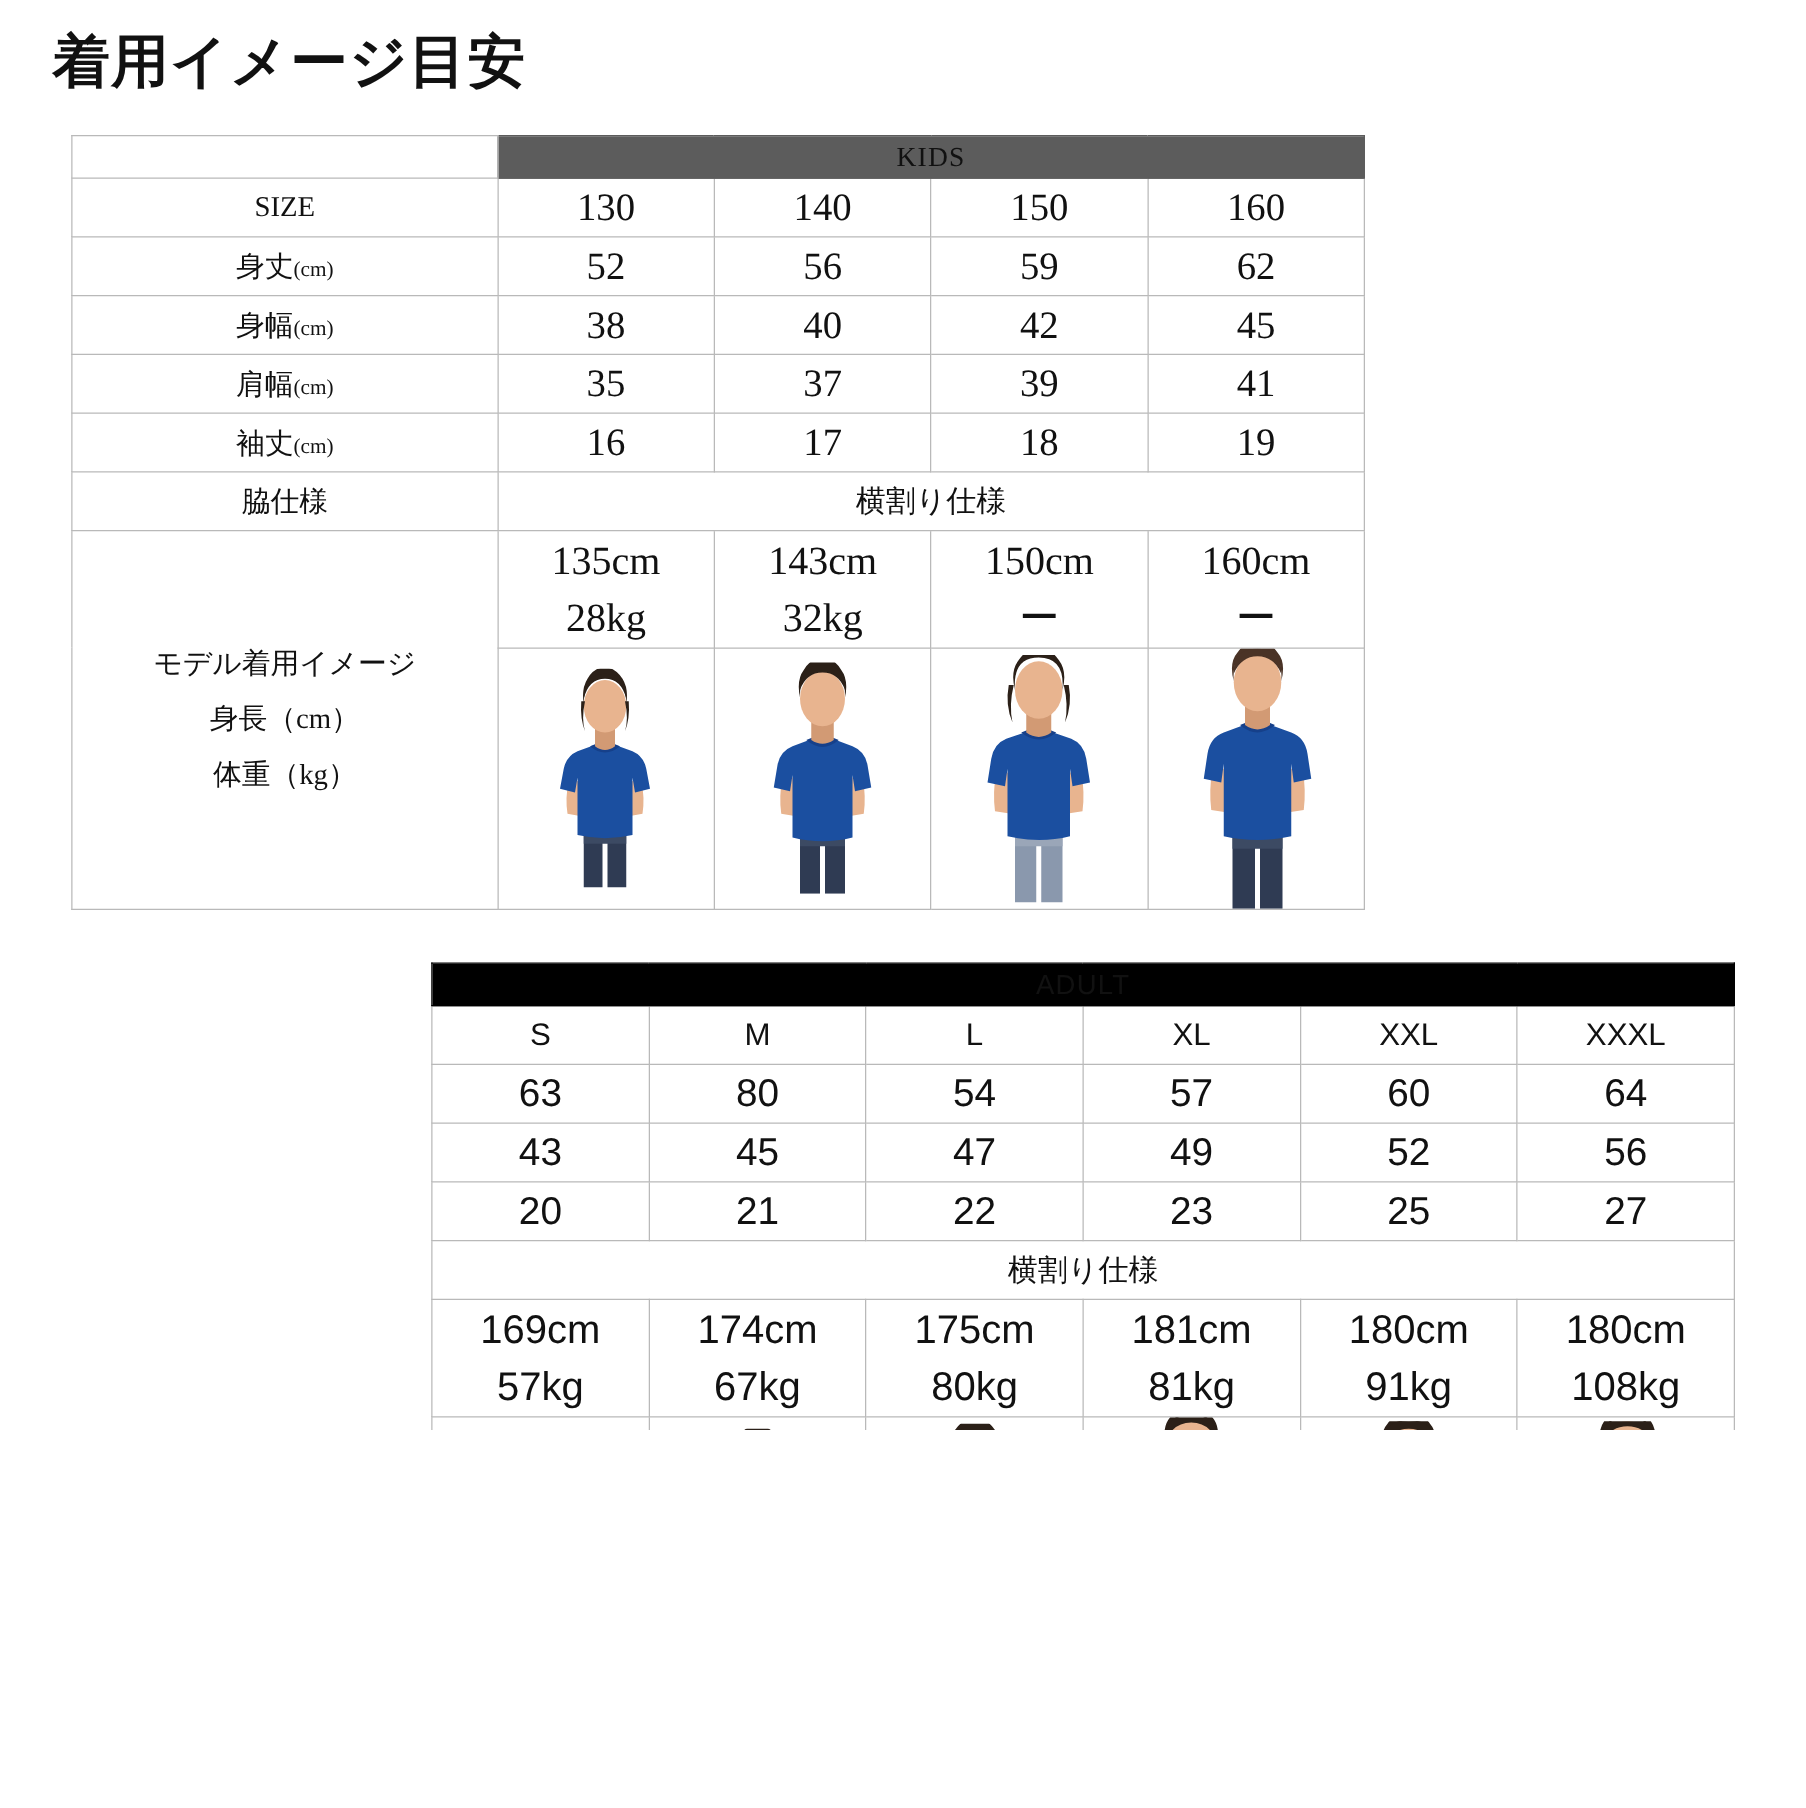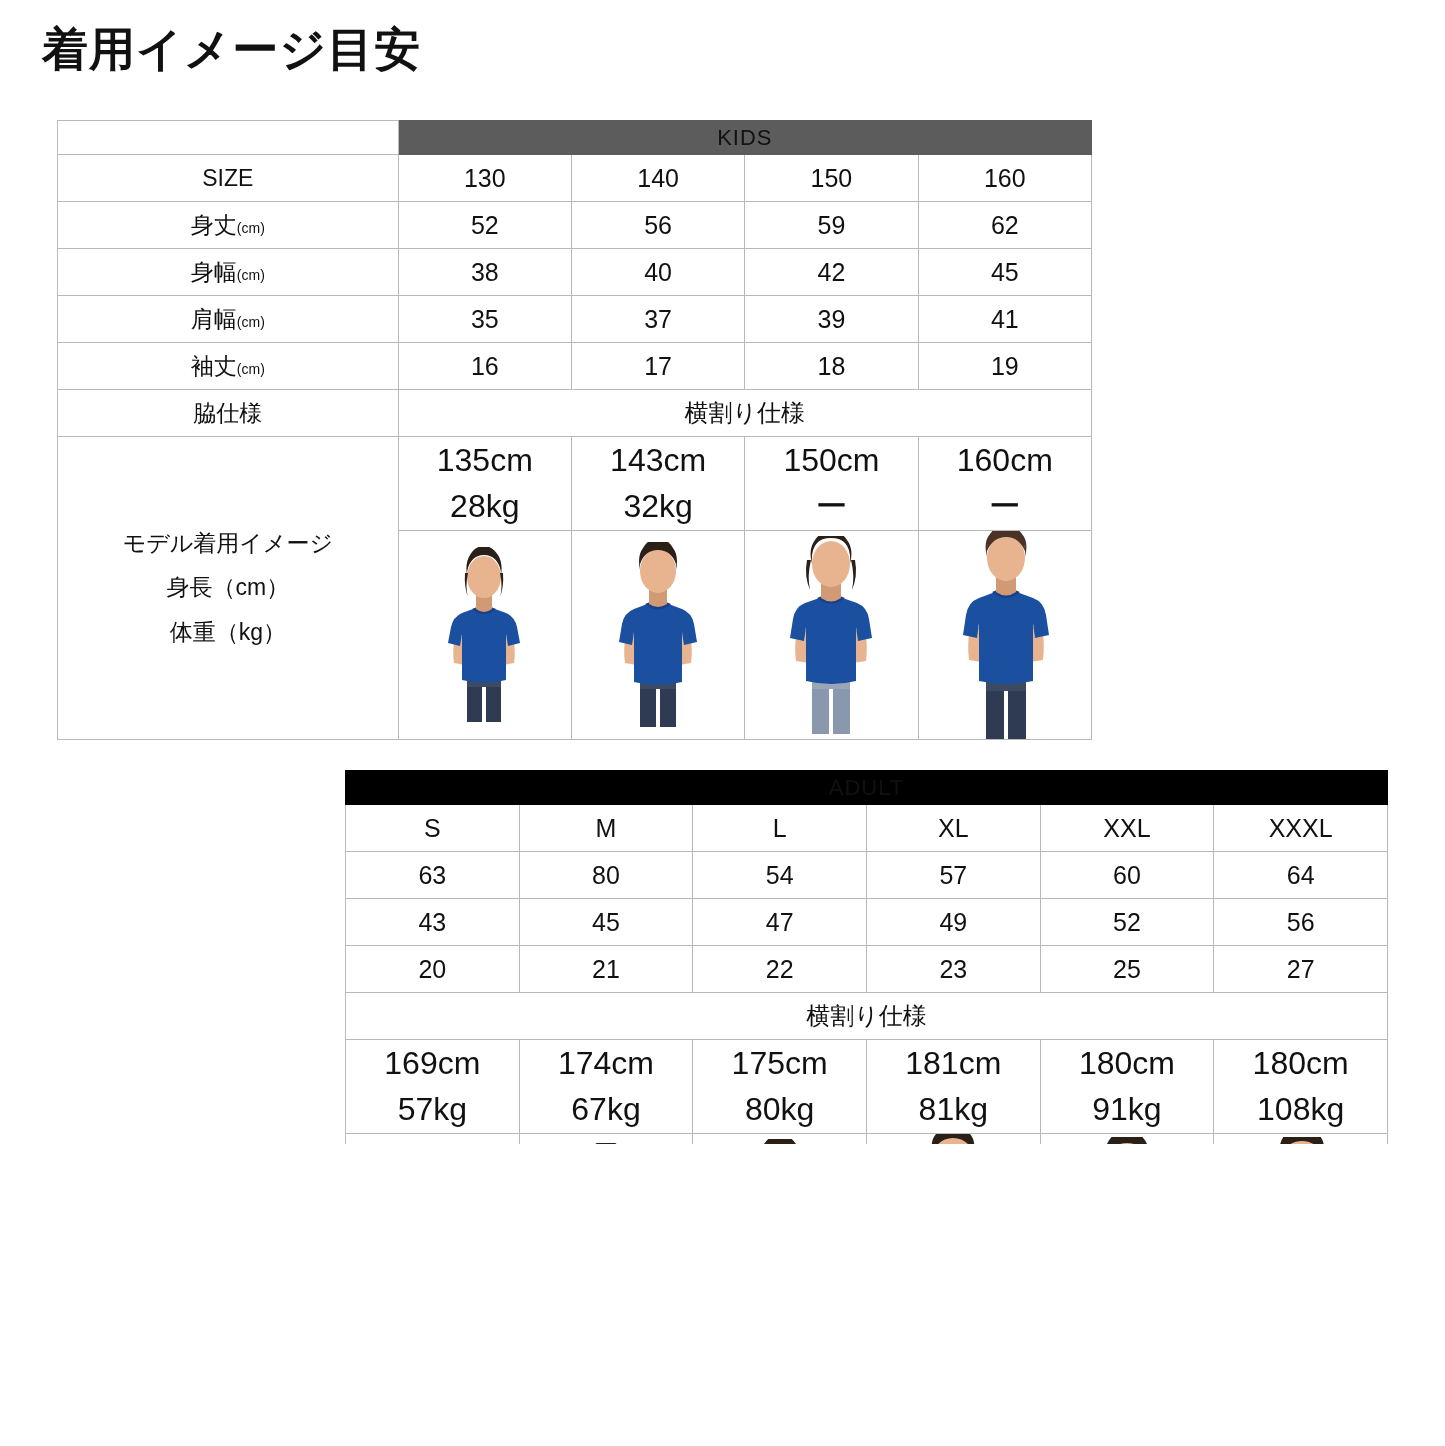--- a/index.html
+++ b/index.html
@@ -43,37 +43,37 @@
     color: #111111;
     padding: 0;
   }
 
   
   td.dashL { border-left: 1px dashed #c7c7c7; }
   td.noTop { border-top: none; }
   td.noBot { border-bottom: none; }
 
   
-  #kids-table { left: 57px; top: 120px; width: 1035px; }
+  #kids-table { left: 57px; top: 108px; width: 1035px; font-family: Liberation Serif, serif; }
   #kids-table col.lbl { width: 340px; }
   #kids-table col.dat { width: 173px; }
 
   .kids-head {
     background: #5c5c5c;
     color: #ffffff;
     font-size: 22px;
     height: 34px;
     letter-spacing: 1px;
     border: 1px solid #5c5c5c !important;
   }
   .blank-corner { border: 1px solid #b9b9b9; background: #fff; }
 
   .row-label { font-size: 23px; height: 47px; }
-  .row-label .sub { font-size: 14px; }
-  .num-cell { font-size: 25px; height: 47px; }
+  .row-label .sub { font-size: 17px; }
+  .num-cell { font-size: 31px; height: 47px; }
   .spec-cell { font-size: 24px; height: 47px; }
 
   .model-label-cell {
     font-size: 23px;
     line-height: 1.95;
     padding: 14px 0 0 0;
     vertical-align: top;
   }
   .model-data-cell {
     font-size: 32px;

